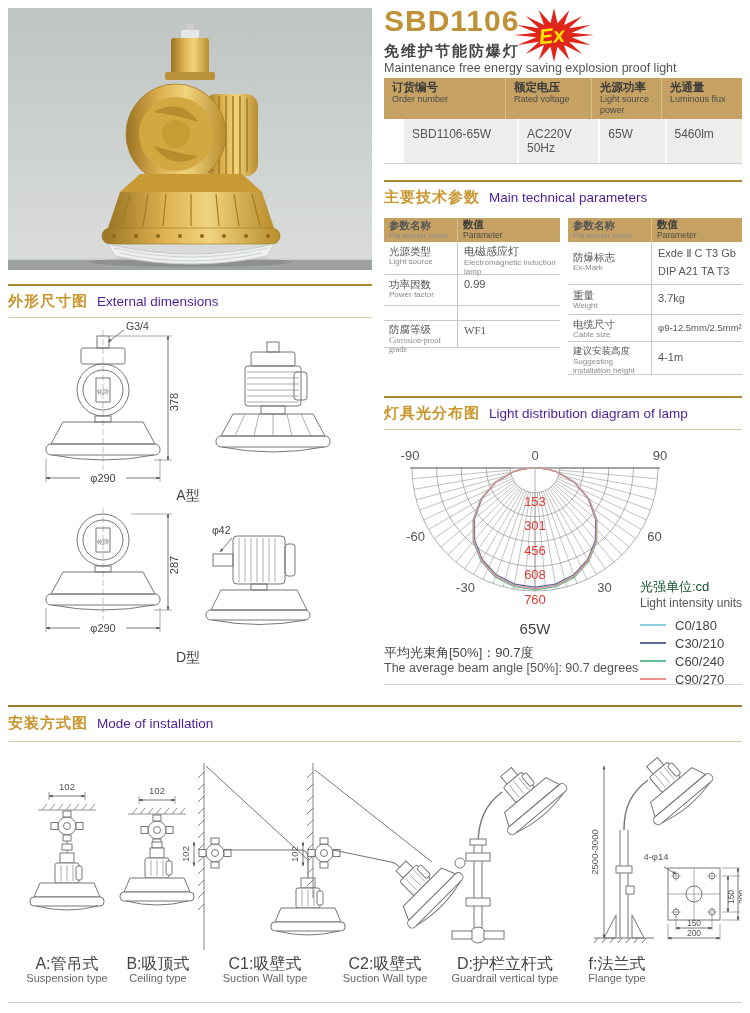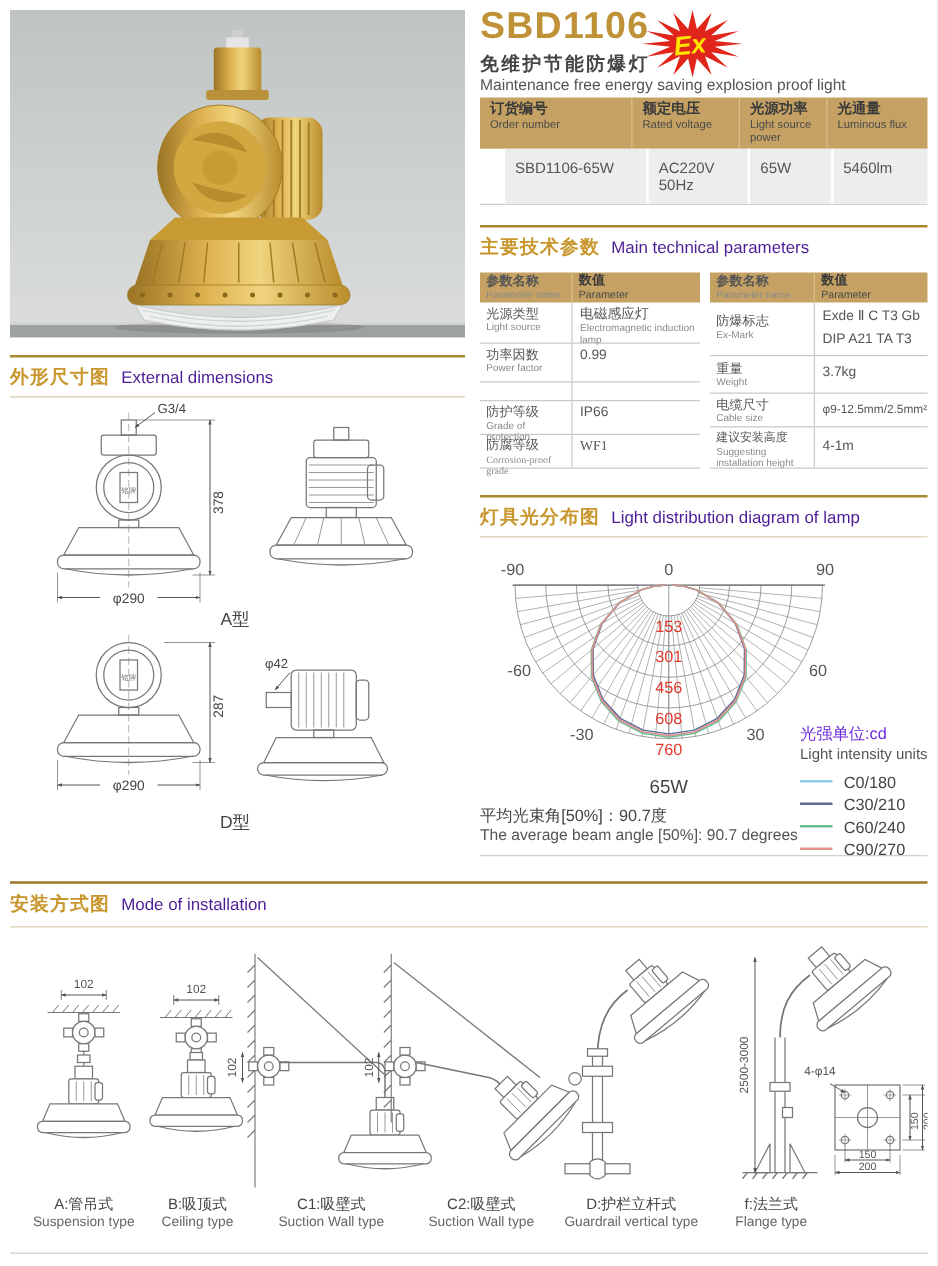--- a/index.html
+++ b/index.html
@@ -40,30 +40,30 @@
   .pt-name .cn{font-size:10.5px;color:#555;line-height:12px;}
   .pt-name .en{font-size:8px;color:#8a8a8a;line-height:9px;}
   .pt-val .v{font-size:11px;color:#555;line-height:13px;}
   .pt-val .vs{font-size:8px;color:#8a8a8a;line-height:9px;}
   #ptl{left:384px;width:176px;} #ptl .pt-name{width:74px;} #ptl .pt-val{width:102px;}
   #ptr{left:568px;width:174px;} #ptr .pt-name{width:84px;} #ptr .pt-val{width:90px;}
   
   .photo{position:absolute;left:8px;top:8px;width:364px;height:262px;}
   
   .legend{position:absolute;left:640px;top:578px;width:108px;}
-  .legend .ucn{font-size:13px;color:#6d28d9;}
+  .legend .ucn{font-size:13px;color:#14532d;}
   .legend .uen{font-size:12px;color:#555;margin-bottom:6px;}
   .legend-item{display:flex;align-items:center;height:18px;}
   .legend-line{width:26px;height:2px;margin-right:9px;}
   .legend-item .lab{font-size:13px;color:#444;}
   .beam-cn{position:absolute;left:384px;top:644px;font-size:13px;color:#444;}
   .beam-en{position:absolute;left:384px;top:661px;font-size:12.5px;color:#555;}
   
   .inst-label{position:absolute;top:956px;text-align:center;}
-  .inst-label .cn{font-size:12px;color:#444;line-height:15px;}
+  .inst-label .cn{font-size:16px;color:#444;line-height:15px;}
   .inst-label .en{font-size:11px;color:#666;line-height:14px;}
   svg text{font-family:"Liberation Sans","DejaVu Sans",sans-serif;}
 </style>
 </head>
 <body>
 
 <div id="page">
 
   <div class="photo">
     <svg width="364" height="262" viewBox="0 0 364 262">
@@ -189,29 +189,20 @@
       <div class="pt-val">
           <div class="v">0.99</div>
         </div>
     </div>
     <div class="pt-row" style="height:15px;">
       <div class="pt-name">
           <div class="cn"></div>
         </div>
       <div class="pt-val">
           <div class="v"></div>
-        </div>
-    </div>
-    <div class="pt-row" style="height:27px;">
-      <div class="pt-name">
-          <div class="cn">防护等级</div>
-          <div class="en">Grade of protection</div>
-        </div>
-      <div class="pt-val">
-          <div class="v">IP66</div>
         </div>
     </div>
     <div class="pt-row" style="height:27px;font-family:Liberation Serif, serif;">
       <div class="pt-name">
           <div class="cn">防腐等级</div>
           <div class="en">Corrosion-proof grade</div>
         </div>
       <div class="pt-val">
           <div class="v">WF1</div>
         </div>

